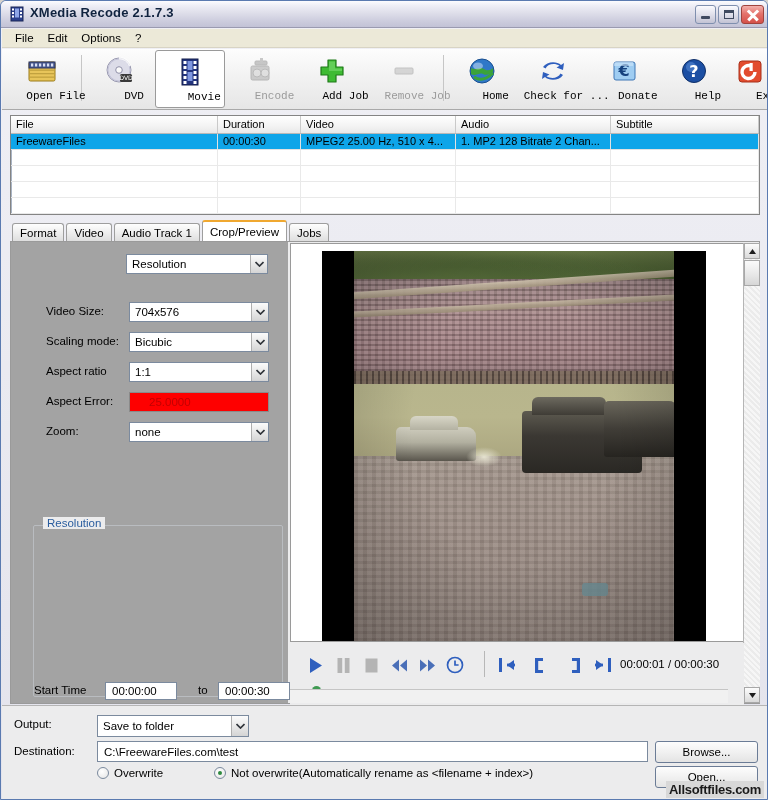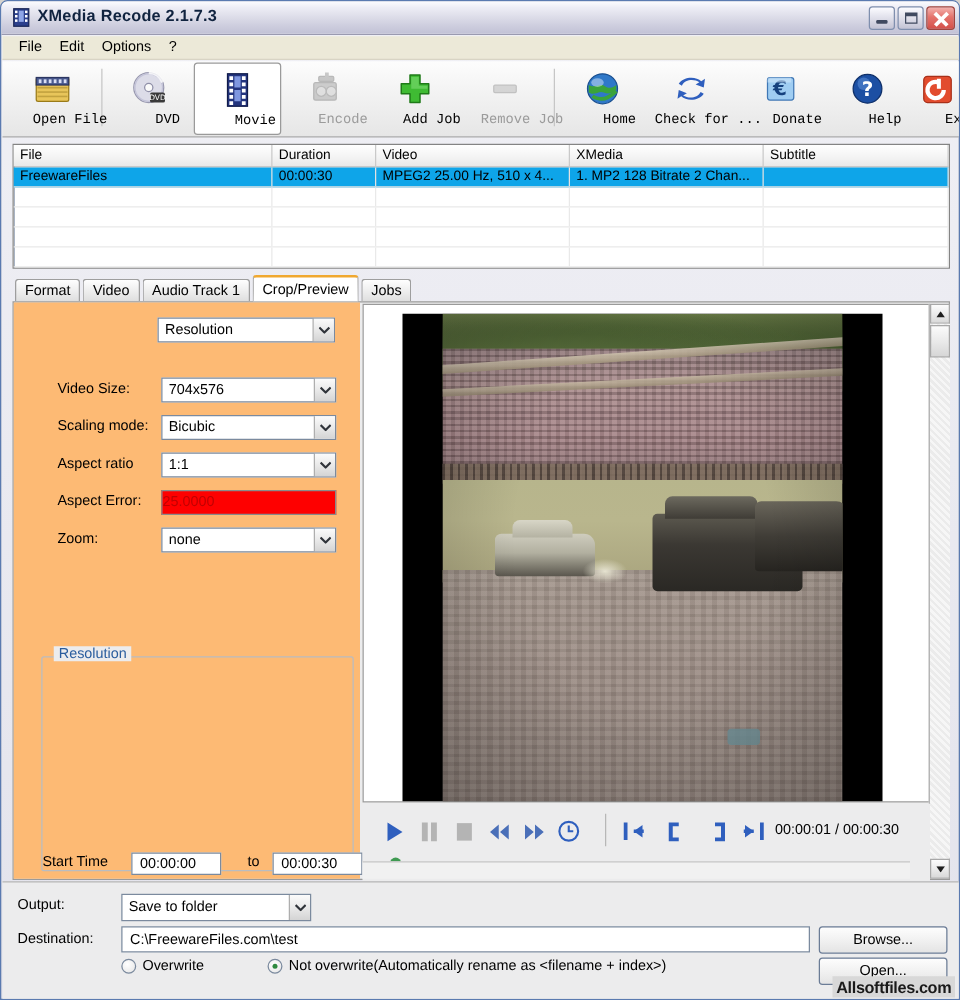--- a/index.html
+++ b/index.html
@@ -162,21 +162,21 @@
   .tabpanel {
     position: absolute; left: 9px; top: 240px; width: 750px; height: 463px;
     background: #ececed;
     border: 1px solid #9a9a9a;
     border-top: 1px solid #9a9a9a;
   }
 
   
   .left-pane {
     position: absolute; left: 0; top: 0; width: 277px; height: 461px;
-    background: #fdba74;
+    background: #a3a3a3;
   }
   .combo {
     position: absolute; height: 20px;
     background: #fff; border: 1px solid #7b8a9e;
     display: flex; align-items: center;
   }
   .combo .cval {
     flex: 1; padding-left: 5px; font-size: 11.5px; color: #000;
     white-space: nowrap; overflow: hidden;
     font-family: "Liberation Sans", sans-serif;
@@ -202,21 +202,21 @@
   .flabel {
     position: absolute; font-size: 11.5px; color: #000;
     font-family: "Liberation Sans", sans-serif;
   }
   .aspect-error {
     position: absolute; height: 20px;
     background: #fe0000; border: 1px solid #8a8a8a;
     display: flex; align-items: center;
   }
   .aspect-error span {
-    padding-left: 0; font-size: 11.5px; color: #c20000;
+    padding-left: 19px; font-size: 11.5px; color: #c20000;
     font-family: "Liberation Sans", sans-serif;
   }
 
   
   .preview-area {
     position: absolute; left: 279px; top: 1px; width: 454px; height: 399px;
     background: #fff; border: 1px solid #9a9a9a;
     overflow: hidden;
   }
   .video-frame {
@@ -619,21 +619,21 @@
       </span>
       <span class="tb-label">Ex</span>
     </div>
   </div>
 
   <div class="filelist-wrap">
     <div class="fl-header">
       <div class="fl-th" style="width:207px">File</div>
       <div class="fl-th" style="width:83px">Duration</div>
       <div class="fl-th" style="width:155px">Video</div>
-      <div class="fl-th" style="width:155px">XMedia</div>
+      <div class="fl-th" style="width:155px">Audio</div>
       <div class="fl-th" style="width:148px">Subtitle</div>
     </div>
 
     <div class="fl-row selected">
       <div class="fl-td" style="width:207px">FreewareFiles</div>
       <div class="fl-td" style="width:83px">00:00:30</div>
       <div class="fl-td" style="width:155px">MPEG2 25.00 Hz, 510 x 4...</div>
       <div class="fl-td" style="width:155px">1. MP2 128 Bitrate 2 Chan...</div>
       <div class="fl-td" style="width:148px"></div>
     </div>

